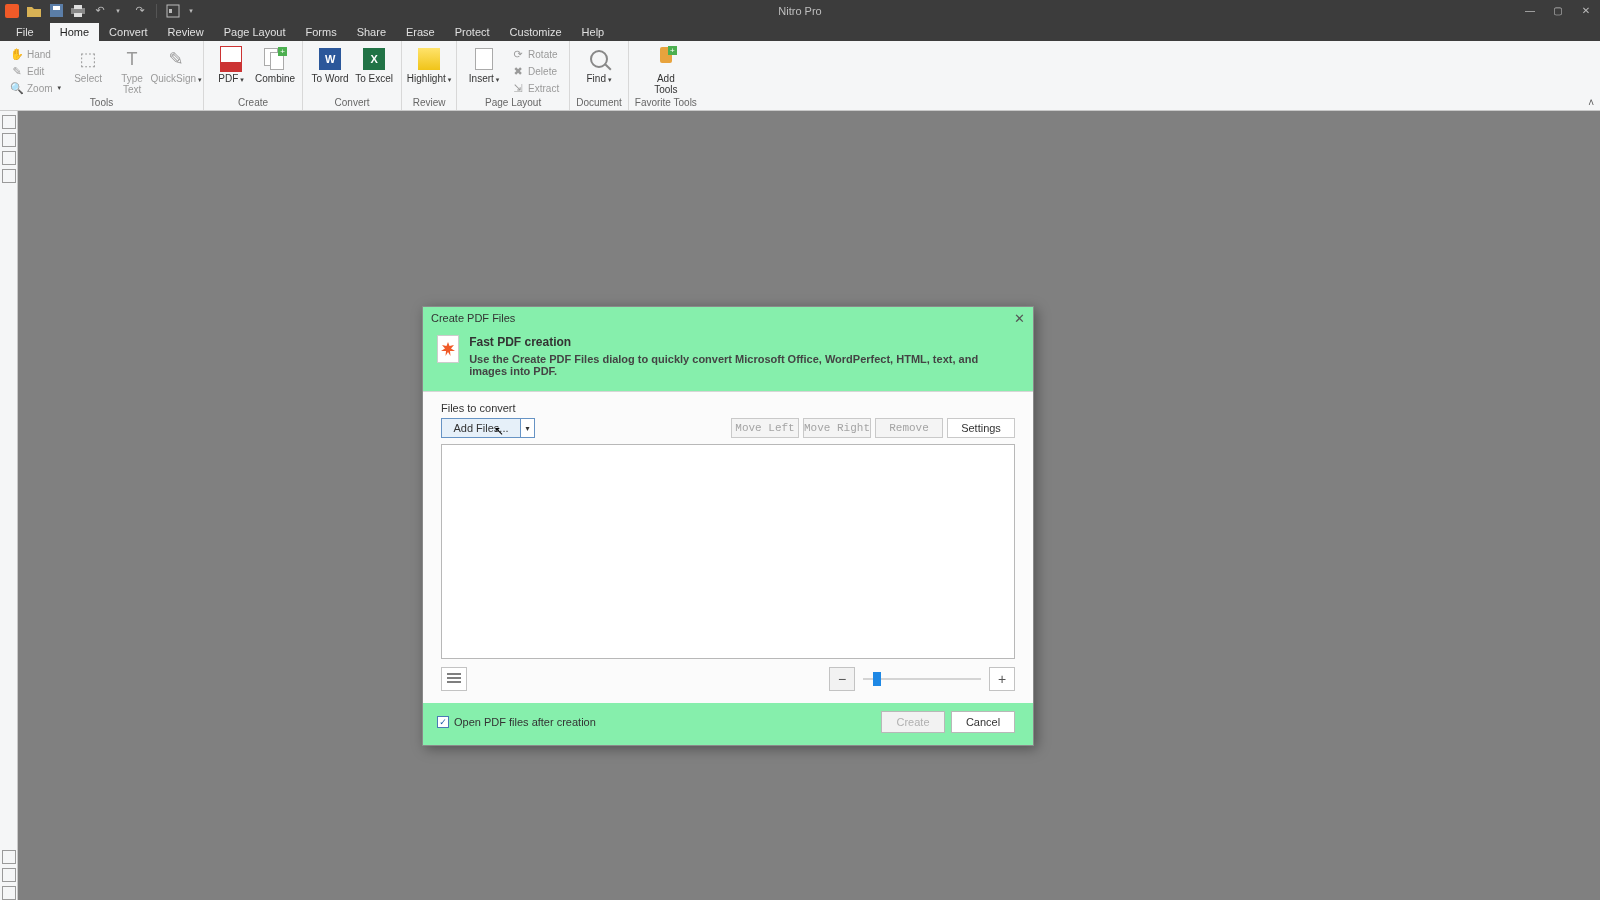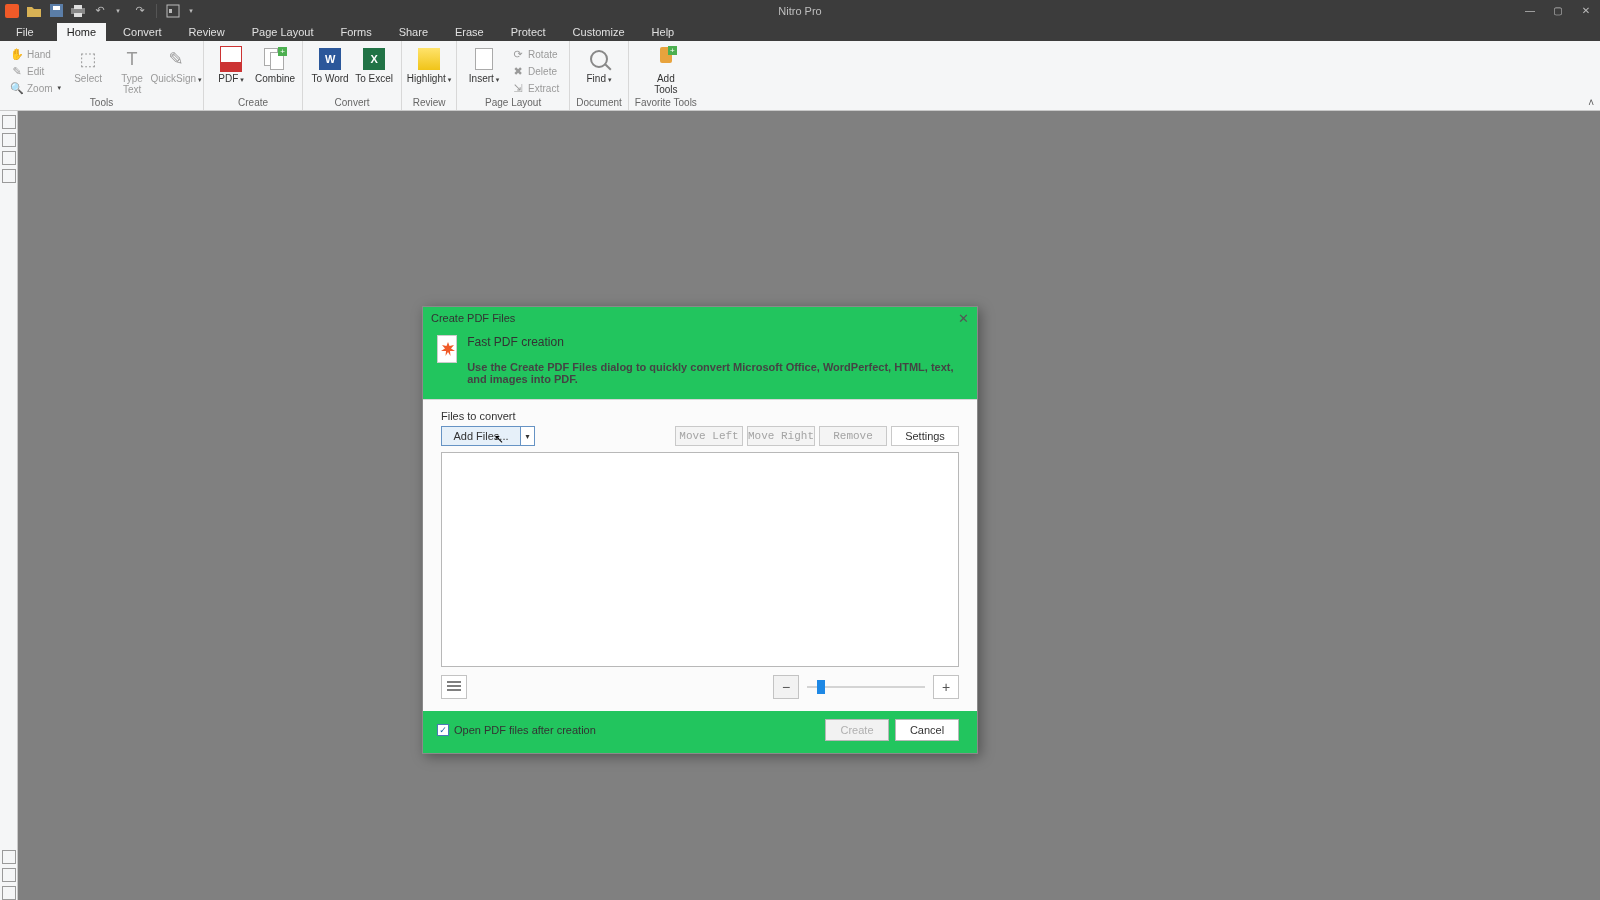--- a/index.html
+++ b/index.html
@@ -12,21 +12,21 @@
   }
   .titlebar .qat { display: flex; gap: 6px; align-items: center; padding-left: 4px; }
   .titlebar .qat-item { width: 16px; height: 16px; display:flex; align-items:center; justify-content:center; cursor:pointer; }
   .titlebar .brand { width:14px; height:14px; background:#f05a28; border-radius:2px; }
   .titlebar .title { position:absolute; left:50%; transform:translateX(-50%); color:#bfbfbf; }
   .titlebar .win-controls { margin-left:auto; display:flex; }
   .titlebar .win-btn { width:28px; height:21px; display:flex; align-items:center; justify-content:center; color:#bbb; cursor:pointer; font-size:10px; }
   .qat-sep { width:1px; height:14px; background:#555; margin:0 2px; }
 
   
-  .menubar { height:20px; background:#3c3c3c; display:flex; font-size:11px; color:#e0e0e0; align-items:flex-end;gap:7px; }
+  .menubar { height:20px; background:#3c3c3c; display:flex; font-size:11px; color:#e0e0e0; align-items:flex-end; }
   .menu-tab { padding:3px 10px 3px; cursor:pointer; }
   .menu-tab.file { padding-left:16px; padding-right:16px; }
   .menu-tab.active { background:#f5f6f7; color:#222; border-radius:0; }
 
   
   .ribbon { height:70px; background:#f5f6f7; border-bottom:1px solid #c9c9c9; display:flex; font-size:10px; color:#333; position:relative; }
   .ribbon .collapse { position:absolute; right:6px; bottom:2px; font-size:10px; color:#555; cursor:pointer; }
   .r-group { display:flex; flex-direction:column; align-items:center; padding:2px 6px 0; border-right:1px solid #d8d8d8; }
   .r-group .items { display:flex; gap:2px; flex:1; align-items:flex-start; }
   .r-group .label { font-size:10px; color:#666; padding:1px 0 2px; }
@@ -42,30 +42,30 @@
 
   
   .workspace { position:relative; height:789px; background:#808080; display:flex; }
   .gutter { width:18px; background:#f5f6f7; border-right:1px solid #c9c9c9; display:flex; flex-direction:column; align-items:center; padding-top:4px; gap:4px; }
   .gutter .gi { width:14px; height:14px; border:1px solid #9a9a9a; cursor:pointer; }
   .gutter .spacer { flex:1; }
   .canvas { flex:1; }
 
   
   .dialog {
-    position:absolute; left:422px; top:195px; width:556px; background:#22c55e;
+    position:absolute; left:422px; top:195px; width:612px; background:#86efac;
     border:1px solid #8a8a8a; box-shadow:3px 3px 12px rgba(0,0,0,.35);
     font-size:11px; color:#333;
   }
   .dlg-title { height:22px; display:flex; align-items:center; padding:0 8px; font-size:11px; color:#333; }
   .dlg-title .close { margin-left:auto; font-size:13px; cursor:pointer; color:#555; }
   .dlg-header { display:flex; gap:10px; padding:6px 14px 14px 14px; border-bottom:1px solid #d6d6d6; }
   .dlg-header .hicon { width:24px; height:28px; border:1px solid #ccc; position:relative; background:#fff; }
   .dlg-header .hicon .burst { position:absolute; left:3px; top:6px; width:14px; height:14px; }
-  .dlg-header .htext h3 { font-size:12px; font-weight:400; margin-bottom:12px; }
+  .dlg-header .htext h3 { font-size:12px; font-weight:700; margin-bottom:4px; }
   .dlg-header .htext p { font-size:11px; color:#444;font-weight:bold; }
   .dlg-body { padding:10px 18px 12px 18px; background:#fbfbfb; }
   .sect-label { font-size:11px; color:#333; margin-bottom:4px; }
   .toolbar-row { display:flex; align-items:center; margin-bottom:6px; }
   .addfiles {
     width:80px; height:20px; border:1px solid #6693c4; background:#e6f0f9;
     display:flex; align-items:center; justify-content:center; font-size:11px; cursor:pointer; position:relative;
   }
   .addfiles .cur { position:absolute; right:16px; top:5px; font-size:12px; color:#000; pointer-events:none; }
   .addfiles-dd { width:14px; height:20px; border:1px solid #6693c4; border-left:none; background:#fff; display:flex; align-items:center; justify-content:center; cursor:pointer; font-size:8px; }

